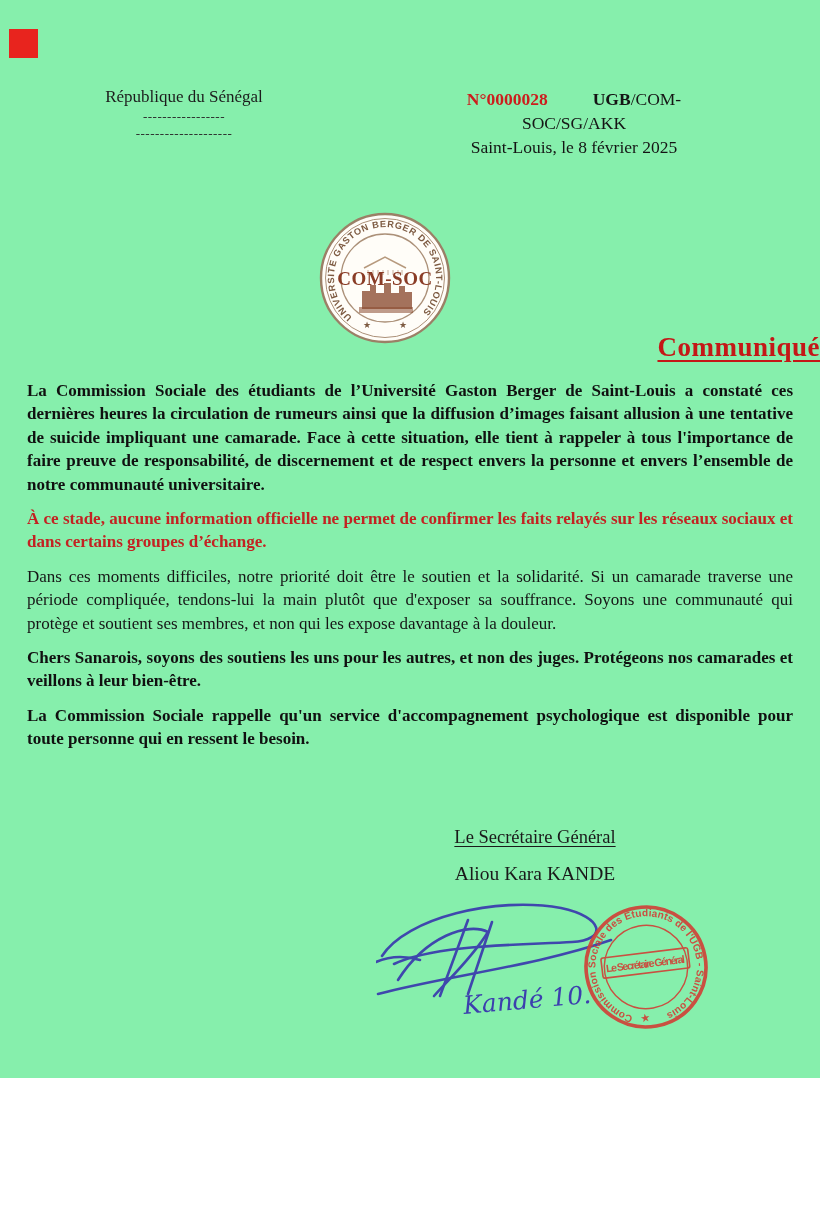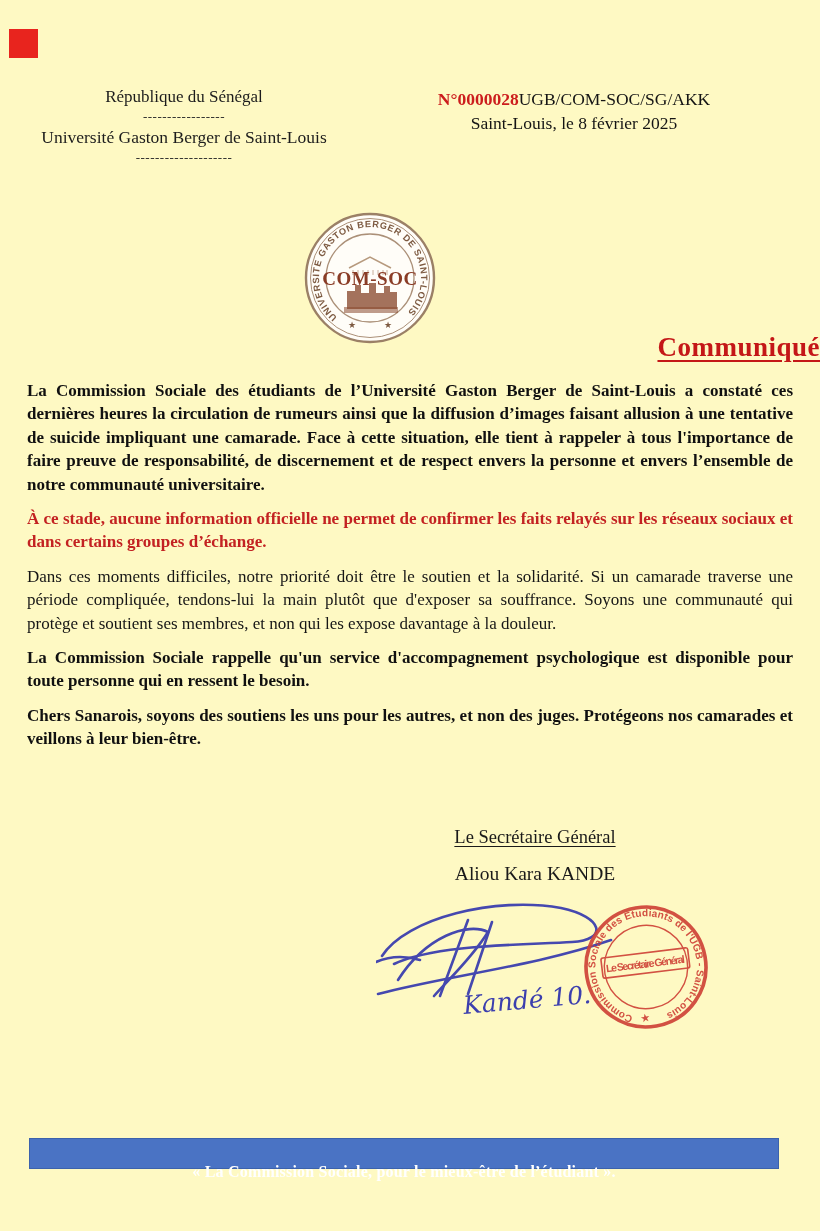--- a/index.html
+++ b/index.html
@@ -1,21 +1,21 @@
 <!DOCTYPE html>
 <html><head>
 <meta charset="utf-8">
 <style>
   * { margin: 0; padding: 0; box-sizing: border-box; }
   body { background: #ffffff; font-family: "Liberation Serif", serif; }
   .page {
     position: relative;
     width: 820px;
-    height: 1231px;
-    background: #fef9c3;
+    height: 1078px;
+    background: #86efac;
     overflow: hidden;
     font-family: "Liberation Serif", serif;
     color: #141414;
   }
   .corner-mark {
     position: absolute;
     left: 9px; top: 29px;
     width: 29px; height: 29px;
     background: #e8241e;
   }
@@ -40,24 +40,24 @@
   .header-left .sub-line { margin-top: 4px; font-size: 17.5px; }
   .header-right {
     position: absolute;
     left: 428px; top: 87px;
     width: 292px;
     text-align: center;
     font-size: 17.5px;
     line-height: 24px;
   }
   .ref-number { color: #cc1d1d; font-weight: 700; }
-  .ref-ugb { font-weight: 400; color: #151515; }
+  .ref-ugb { font-weight: 700; color: #151515; padding-left: 45px; }
   .ref-rest { font-weight: 400; color: #151515; }
   
-  .seal { position: absolute; left: 303px; top: 211px; width: 134px; height: 134px; }
+  .seal { position: absolute; left: 318px; top: 211px; width: 134px; height: 134px; }
   
   .doc-title {
     position: absolute;
     left: 0; top: 332px;
     width: 100%;
     text-align: right;
     font-size: 27px;
     font-weight: 700;
     color: #c41717;
     text-decoration: underline;
@@ -119,21 +119,20 @@
 </head>
 <body>
 
 <div class="page">
 
   <div class="corner-mark"></div>
 
   <div class="header-left">
     <div>République du Sénégal</div>
     <div class="divider">-----------------</div>
-    <div class="org-line">Université Gaston Berger de Saint-Louis</div>
     <div class="divider">--------------------</div>
   </div>
 
   <div class="header-right">
     <div>
       <span class="ref-number">N°0000028</span><span class="ref-ugb">UGB</span><span class="ref-rest">/COM-SOC/SG/AKK</span>
     </div>
     <div>Saint-Louis, le 8 février 2025</div>
   </div>
 
@@ -174,22 +173,22 @@
       <text x="85" y="117" text-anchor="middle" font-size="9" fill="#7d5a41">★</text>
     </svg>
   </div>
 
   <div class="doc-title">Communiqué</div>
 
   <div class="body-text">
     <p class="para">La Commission Sociale des étudiants de l’Université Gaston Berger de Saint-Louis a constaté ces dernières heures la circulation de rumeurs ainsi que la diffusion d’images faisant allusion à une tentative de suicide impliquant une camarade. Face à cette situation, elle tient à rappeler à tous l'importance de faire preuve de responsabilité, de discernement et de respect envers la personne et envers l’ensemble de notre communauté universitaire.</p>
     <p class="para red">À ce stade, aucune information officielle ne permet de confirmer les faits relayés sur les réseaux sociaux et dans certains groupes d’échange.</p>
     <p class="para regular">Dans ces moments difficiles, notre priorité doit être le soutien et la solidarité. Si un camarade traverse une période compliquée, tendons-lui la main plutôt que d'exposer sa souffrance. Soyons une communauté qui protège et soutient ses membres, et non qui les expose davantage à la douleur.</p>
+    <p class="para">Chers Sanarois, soyons des soutiens les uns pour les autres, et non des juges. Protégeons nos camarades et veillons à leur bien-être.</p>
     <p class="para">La Commission Sociale rappelle qu'un service d'accompagnement psychologique est disponible pour toute personne qui en ressent le besoin.</p>
-    <p class="para">Chers Sanarois, soyons des soutiens les uns pour les autres, et non des juges. Protégeons nos camarades et veillons à leur bien-être.</p>
   </div>
 
   <div class="closing">
     <div class="closing-role">Le Secrétaire Général</div>
     <div class="closing-name">Aliou Kara KANDE</div>
   </div>
 
   <div class="signature">
     <svg width="250" height="138" viewBox="0 0 250 138">
       <g fill="none" stroke="#3c3fae" stroke-width="2.6" stroke-linecap="round" opacity="0.95">

